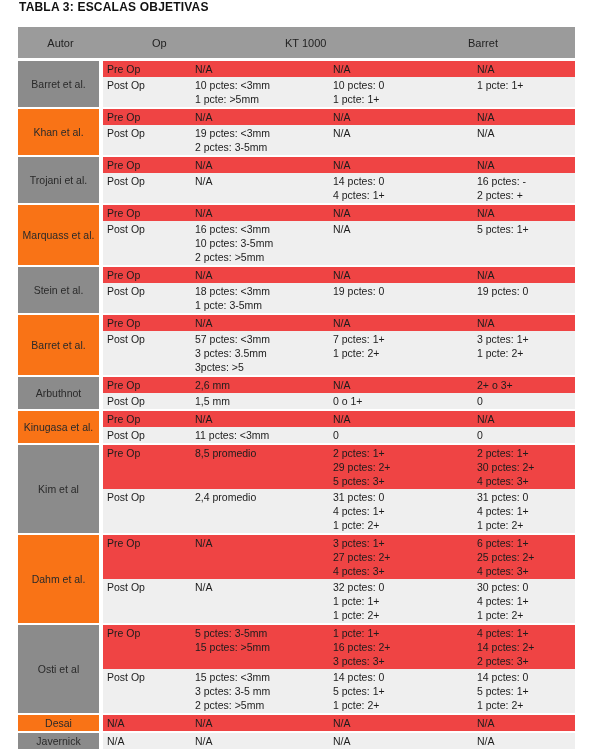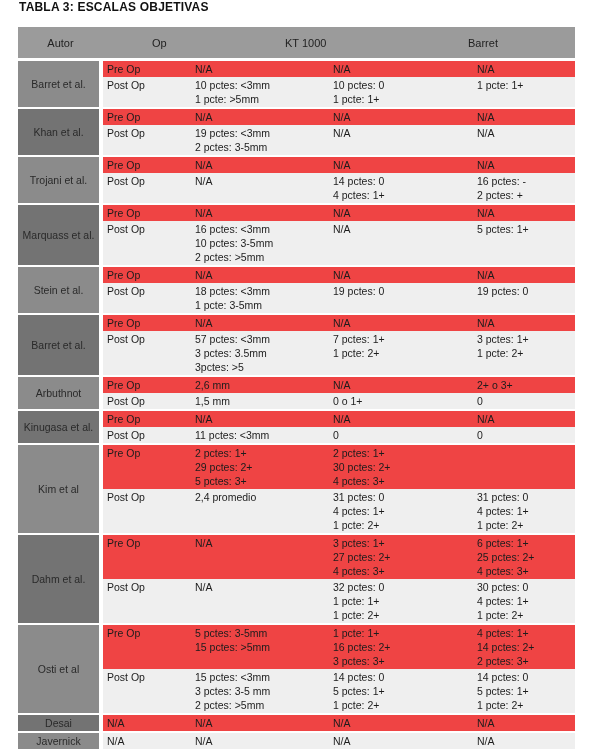--- a/index.html
+++ b/index.html
@@ -19,21 +19,21 @@
     height:31px;background:#9b9b9b;align-items:center;margin-bottom:3px;gap:45px;
   }
   .header .h{font-size:11px;color:#222;padding-left:4px;}
   .header .h.autor{text-align:center;padding-left:0;}
   .group{display:flex;margin-bottom:2px;}
   .author{
     width:81px;flex:0 0 81px;display:flex;align-items:center;justify-content:center;
     font-size:10.5px;color:#2a2a2a;text-align:center;line-height:12px;
   }
   .author.dark{background:#8b8b8b;}
-  .author.light{background:#737373;}
+  .author.light{background:#f97316;}
   .gutter{width:4px;flex:0 0 4px;background:#ffffff;}
   .rows{flex:1;display:flex;flex-direction:column;}
   .row{display:grid;grid-template-columns:88px 138px 144px 102px;}
   .row.pre{background:#ef4444;}
   .row.post{background:#efefef;}
   .cell{
     padding:1px 4px;font-size:10.5px;line-height:14px;
     white-space:pre-line;color:#1c1c1c;
   }
 </style>
@@ -207,20 +207,21 @@
               <div class="cell pivor">0</div>
             </div>
           </div>
         </div>
         <div class="group">
           <div class="author dark">Kim et al</div>
           <div class="gutter"></div>
           <div class="rows">
             <div class="row pre">
               <div class="cell op">Pre Op</div>
+              <div class="cell kt">8,5 promedio</div>
               <div class="cell lachman">2 pctes: 1+
 29 pctes: 2+
 5 pctes: 3+</div>
               <div class="cell pivor">2 pctes: 1+
 30 pctes: 2+
 4 pctes: 3+</div>
             </div>
             <div class="row post">
               <div class="cell op">Post Op</div>
               <div class="cell kt">2,4 promedio</div>

